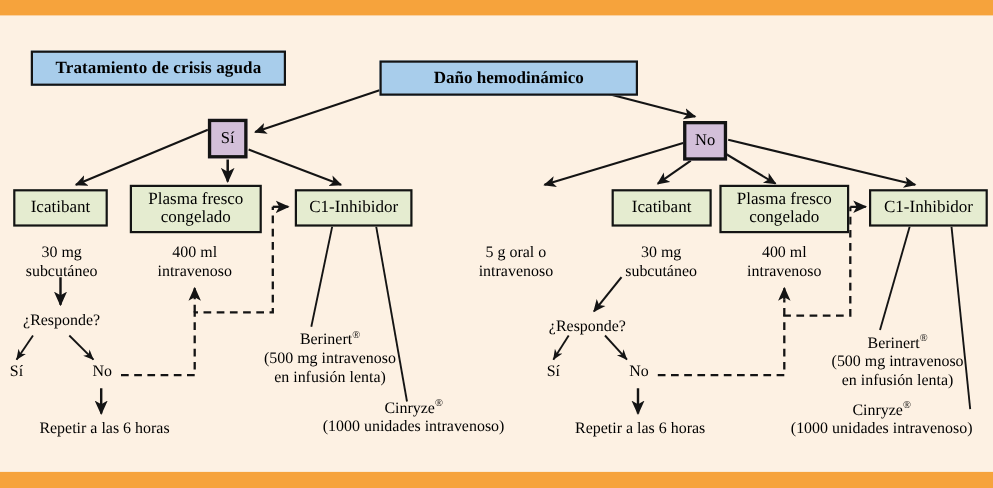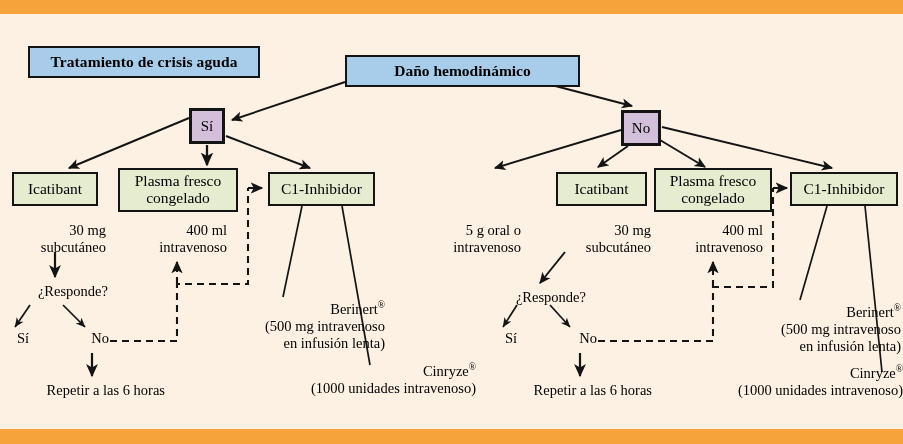--- a/index.html
+++ b/index.html
@@ -63,21 +63,21 @@
   }
   .node-treat {
     background: #e5ecd0;
     border: 2px solid #141414;
     font-size: 15.5px;
     padding: 0 4px;
   }
 
   .anno {
     position: absolute;
-    text-align: right;
+    text-align: center;
     font-size: 14.5px;
     line-height: 1.18;
     white-space: nowrap;
   }
   .sup {
     font-size: 9.5px;
     vertical-align: super;
     line-height: 0;
   }
 </style>

